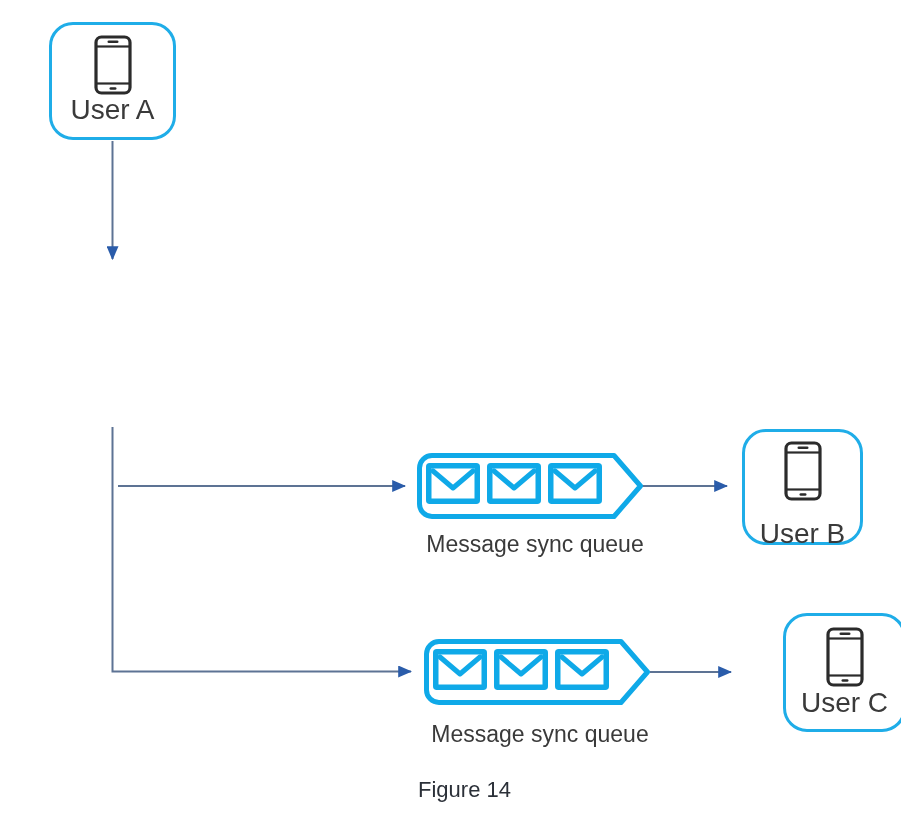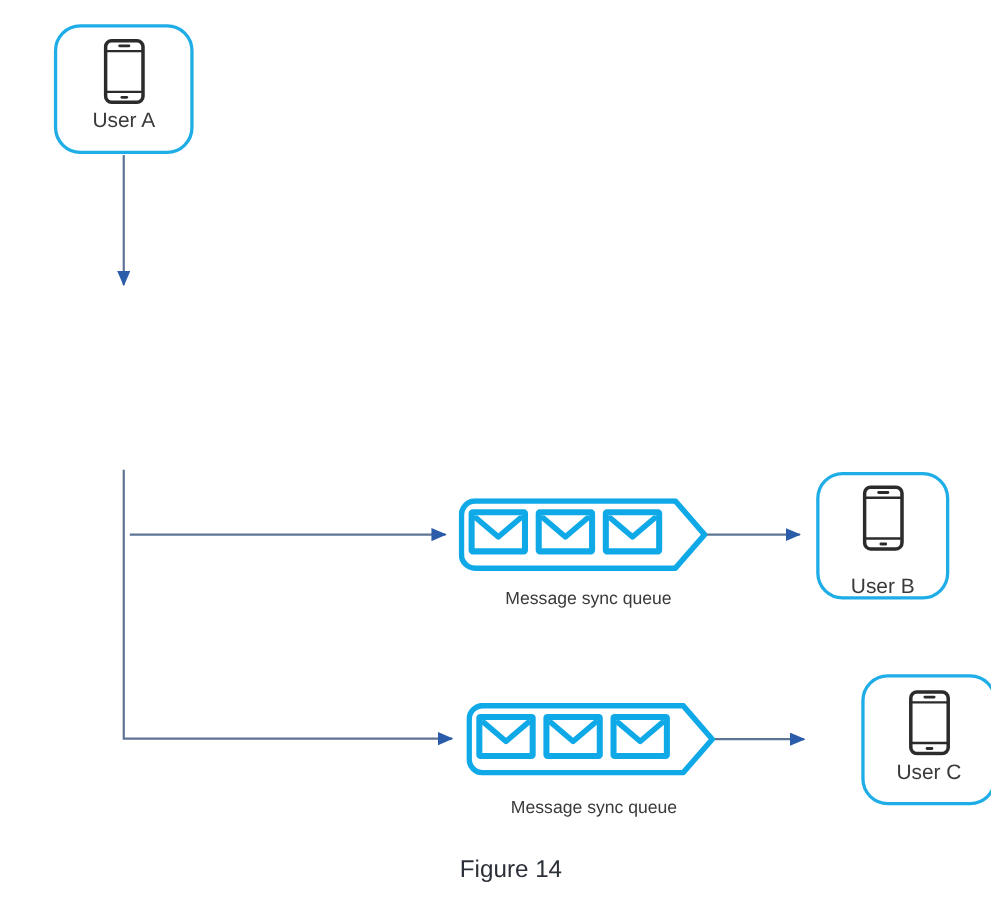--- a/index.html
+++ b/index.html
@@ -32,21 +32,21 @@
   }
   .node .icon-wrap {
     flex: 0 0 auto;
     display: flex;
     align-items: center;
     justify-content: center;
   }
   .node .node-label {
     margin-top: auto;
     color: #3a3a3a;
-    font-size: 19px;
+    font-size: 28px;
     line-height: 26px;
     white-space: nowrap;
   }
   .node-user-a   { left: 49px;  top: 22px;  width: 127px; height: 118px; padding: 10px 0 14px 0; }
   .node-server   { left: 32px;  top: 273px; width: 158px; height: 154px; padding: 17px 0 16px 0; border-radius: 30px; }
   .node-user-b   { left: 742px; top: 429px; width: 121px; height: 116px; padding: 9px 0 12px 0; gap: 20px; }
   .node-user-c   { left: 747px; top: 613px; width: 123px; height: 119px; padding: 11px 0 13px 0; margin-left: 36px; }
 
   .queue {
     position: absolute;
@@ -54,21 +54,21 @@
     height: 66px;
   }
   .queue-1 { left: 417px; top: 453px; }
   .queue-2 { left: 424px; top: 639px; }
 
   .queue-label {
     position: absolute;
     width: 240px;
     text-align: center;
     color: #3a3a3a;
-    font-size: 16px;
+    font-size: 23px;
     line-height: 27px;
     white-space: nowrap;
   }
   .queue-label-1 { left: 415px; top: 531px; }
   .queue-label-2 { left: 420px; top: 721px; }
 
   .figure-caption {
     position: absolute;
     left: 14px;
     top: 777px;

